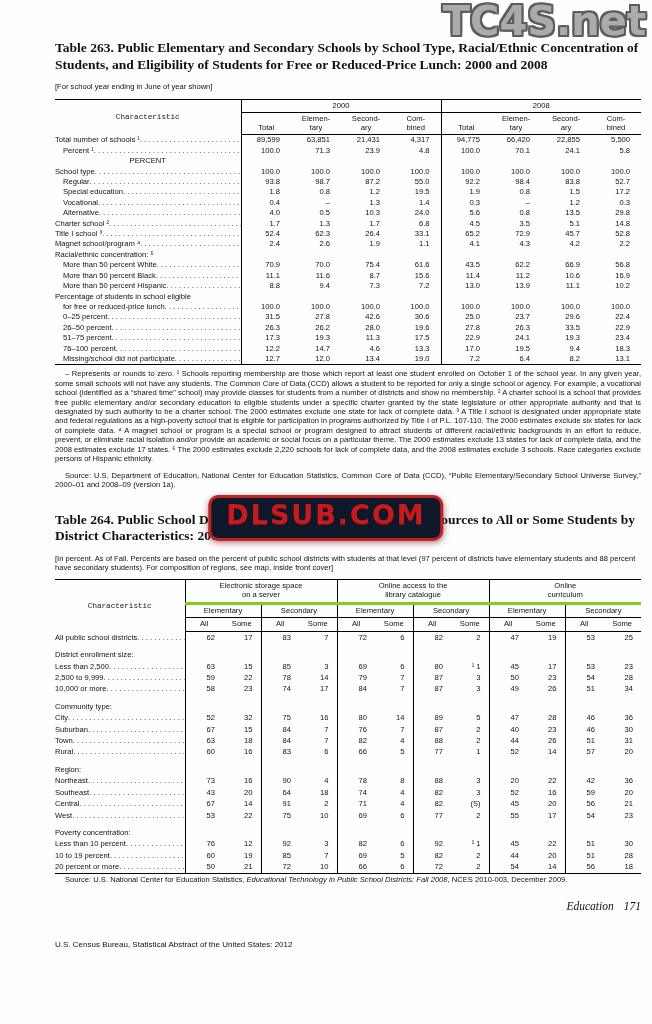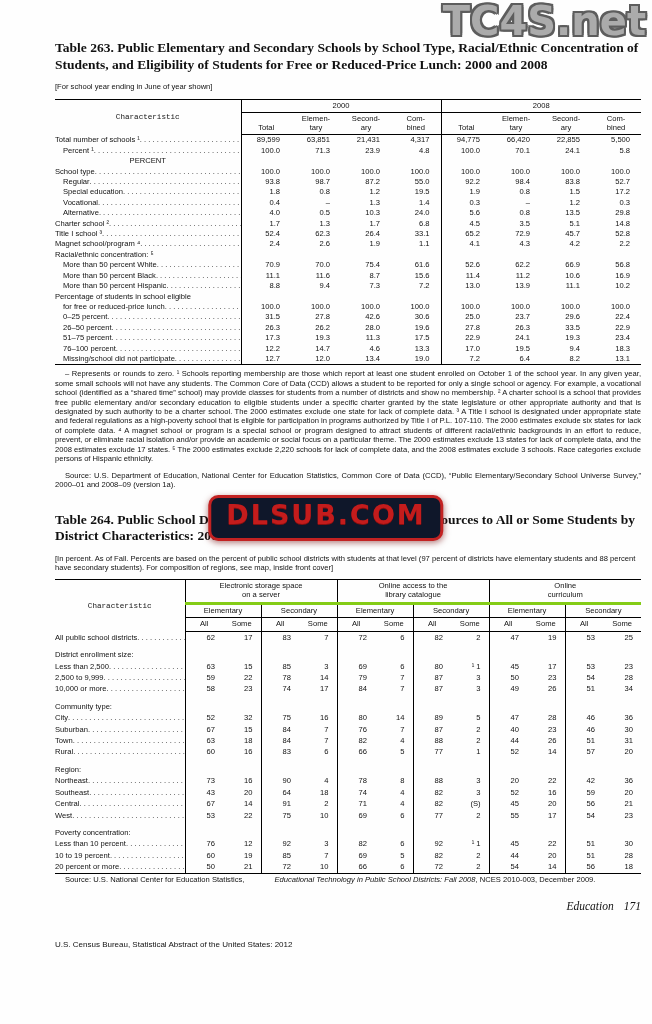--- a/index.html
+++ b/index.html
@@ -37,21 +37,21 @@
   td.label.i1 .wrap{padding-left:8px;}
   td.label.center .wrap{display:block;text-align:center;}
 
   .t263 td.c0,.t263 td.c4,.t263 th.gl{border-left:1px solid #000;}
   .t264 td.c0,.t264 td.c2,.t264 td.c4,.t264 td.c6,.t264 td.c8,.t264 td.c10,
   .t264 th.gl{border-left:1px solid #000;}
   .t264 tr.sec td{padding-top:6px;}
 
   .footnote{font-size:7.6px;line-height:9.4px;text-align:justify;margin-top:4px;text-indent:10px;}
   .source{margin-top:1px;}
-  .source em{font-style:italic;margin-left:28px;}
+  .source em{font-style:italic;}
 
   .edu-line{margin-top:16px;text-align:right;font-family:"Liberation Serif","DejaVu Serif",serif;
             font-size:11.5px;font-style:italic;}
   .edu-line .pgnum{margin-left:10px;}
   .census-line{margin-top:28px;font-size:8px;}
 
   .wm{position:absolute;font-weight:bold;pointer-events:none;font-family:"DejaVu Sans",sans-serif;}
   .wm-top{top:-2px;right:6px;font-size:40px;color:#ababab;letter-spacing:0;
           text-shadow:-2px -2px 0 #5d5d5d,2px -2px 0 #5d5d5d,-2px 2px 0 #5d5d5d,2px 2px 0 #5d5d5d,
                       0 2px 0 #5d5d5d,0 -2px 0 #5d5d5d,2px 0 0 #5d5d5d,-2px 0 0 #5d5d5d;}
@@ -294,21 +294,21 @@
             <td class="label i1">
               <span class="wrap">
                 <span class="lbl">More than 50 percent White</span>
                 <span class="dots"></span>
               </span>
             </td>
             <td class="num c0">70.9</td>
             <td class="num c1">70.0</td>
             <td class="num c2">75.4</td>
             <td class="num c3">61.6</td>
-            <td class="num c4">52.6</td>
+            <td class="num c4">43.5</td>
             <td class="num c5">62.2</td>
             <td class="num c6">66.9</td>
             <td class="num c7">56.8</td>
           </tr>
           <tr>
             <td class="label i1">
               <span class="wrap">
                 <span class="lbl">More than 50 percent Black</span>
                 <span class="dots"></span>
               </span>

